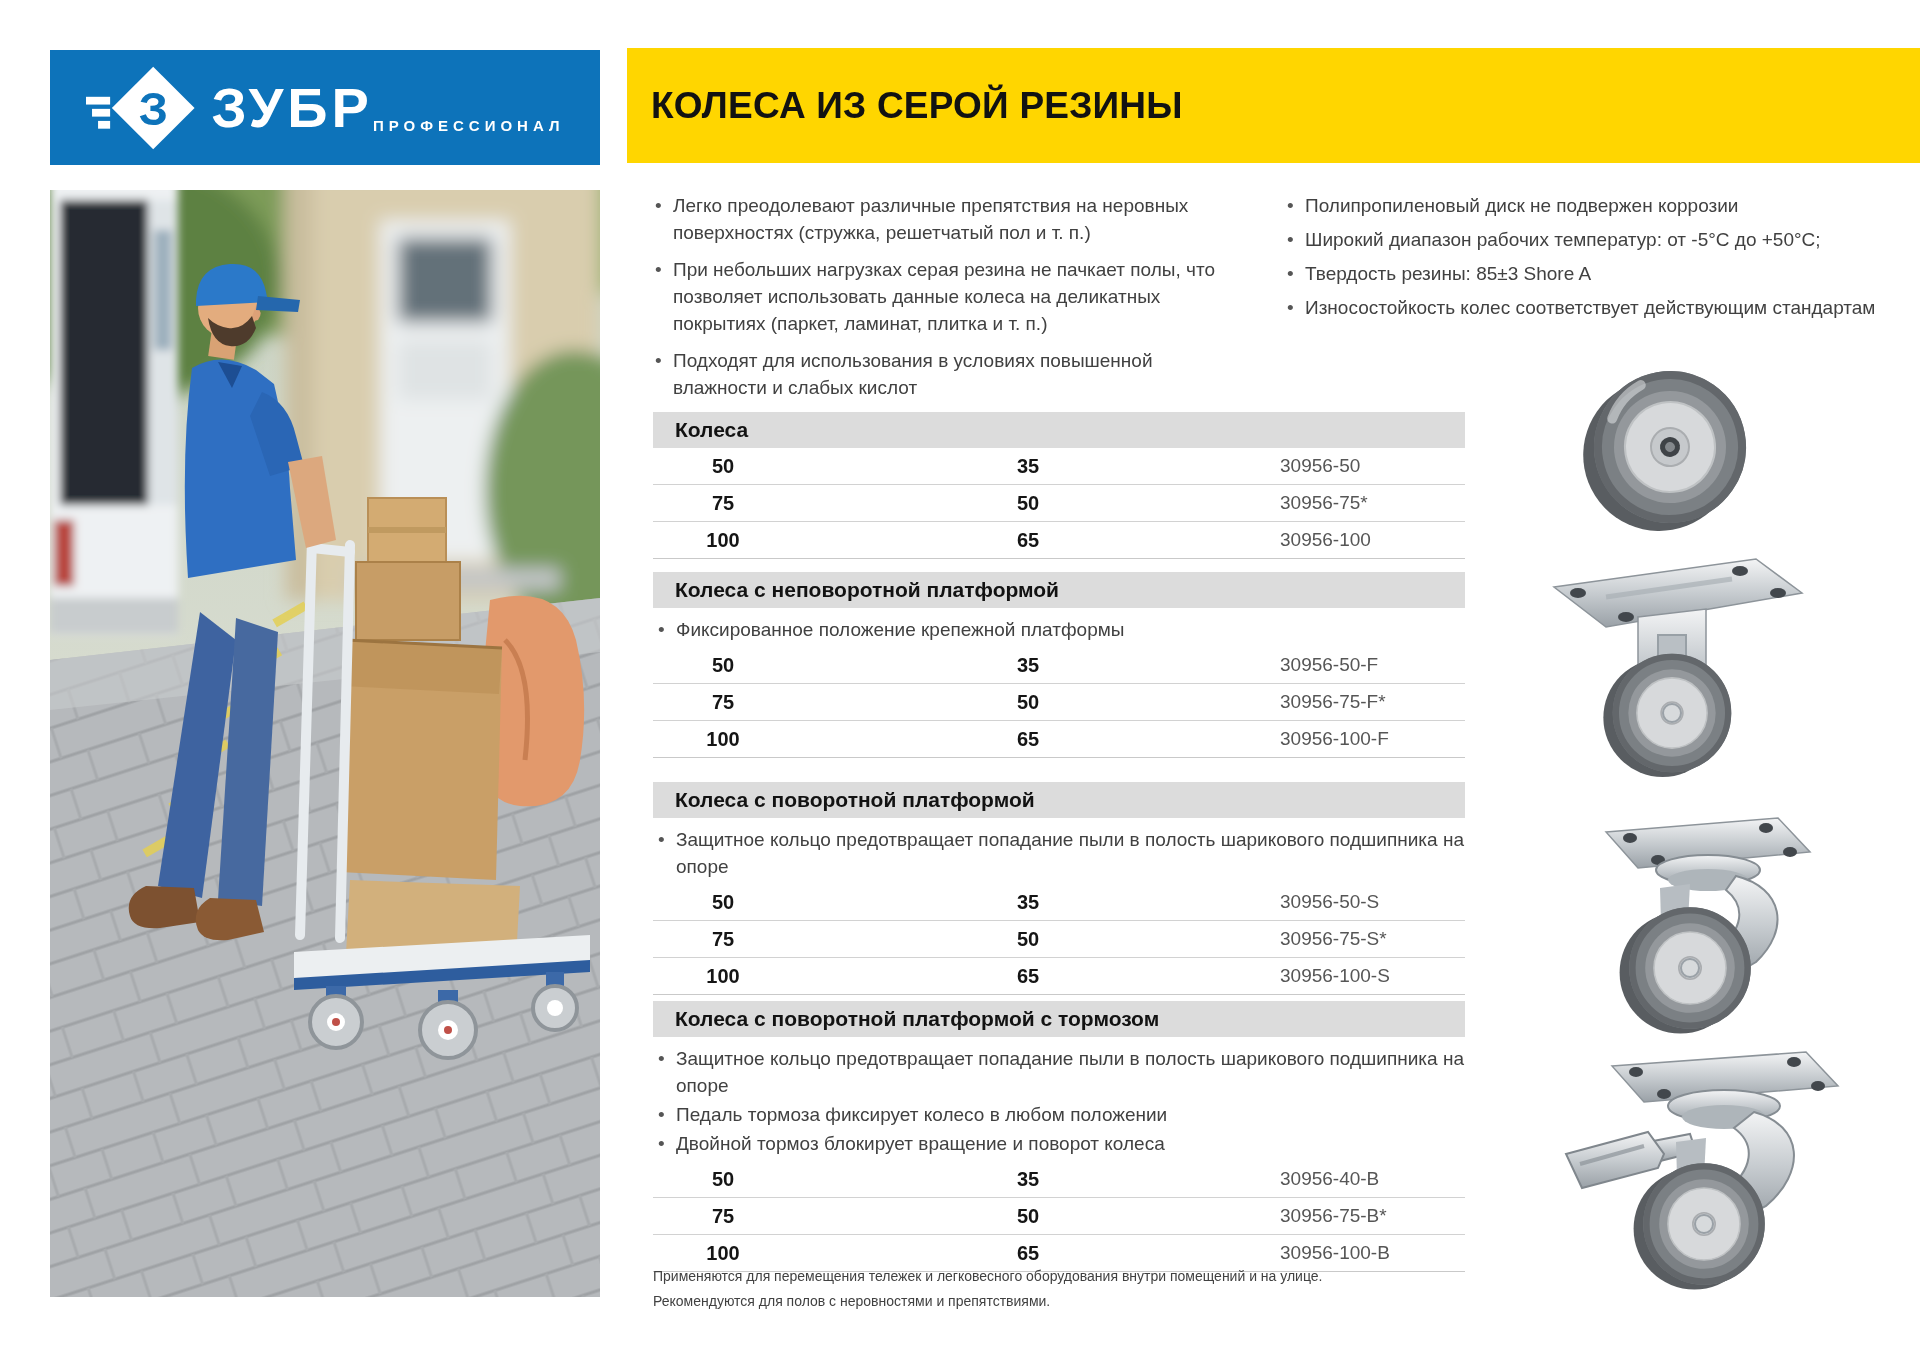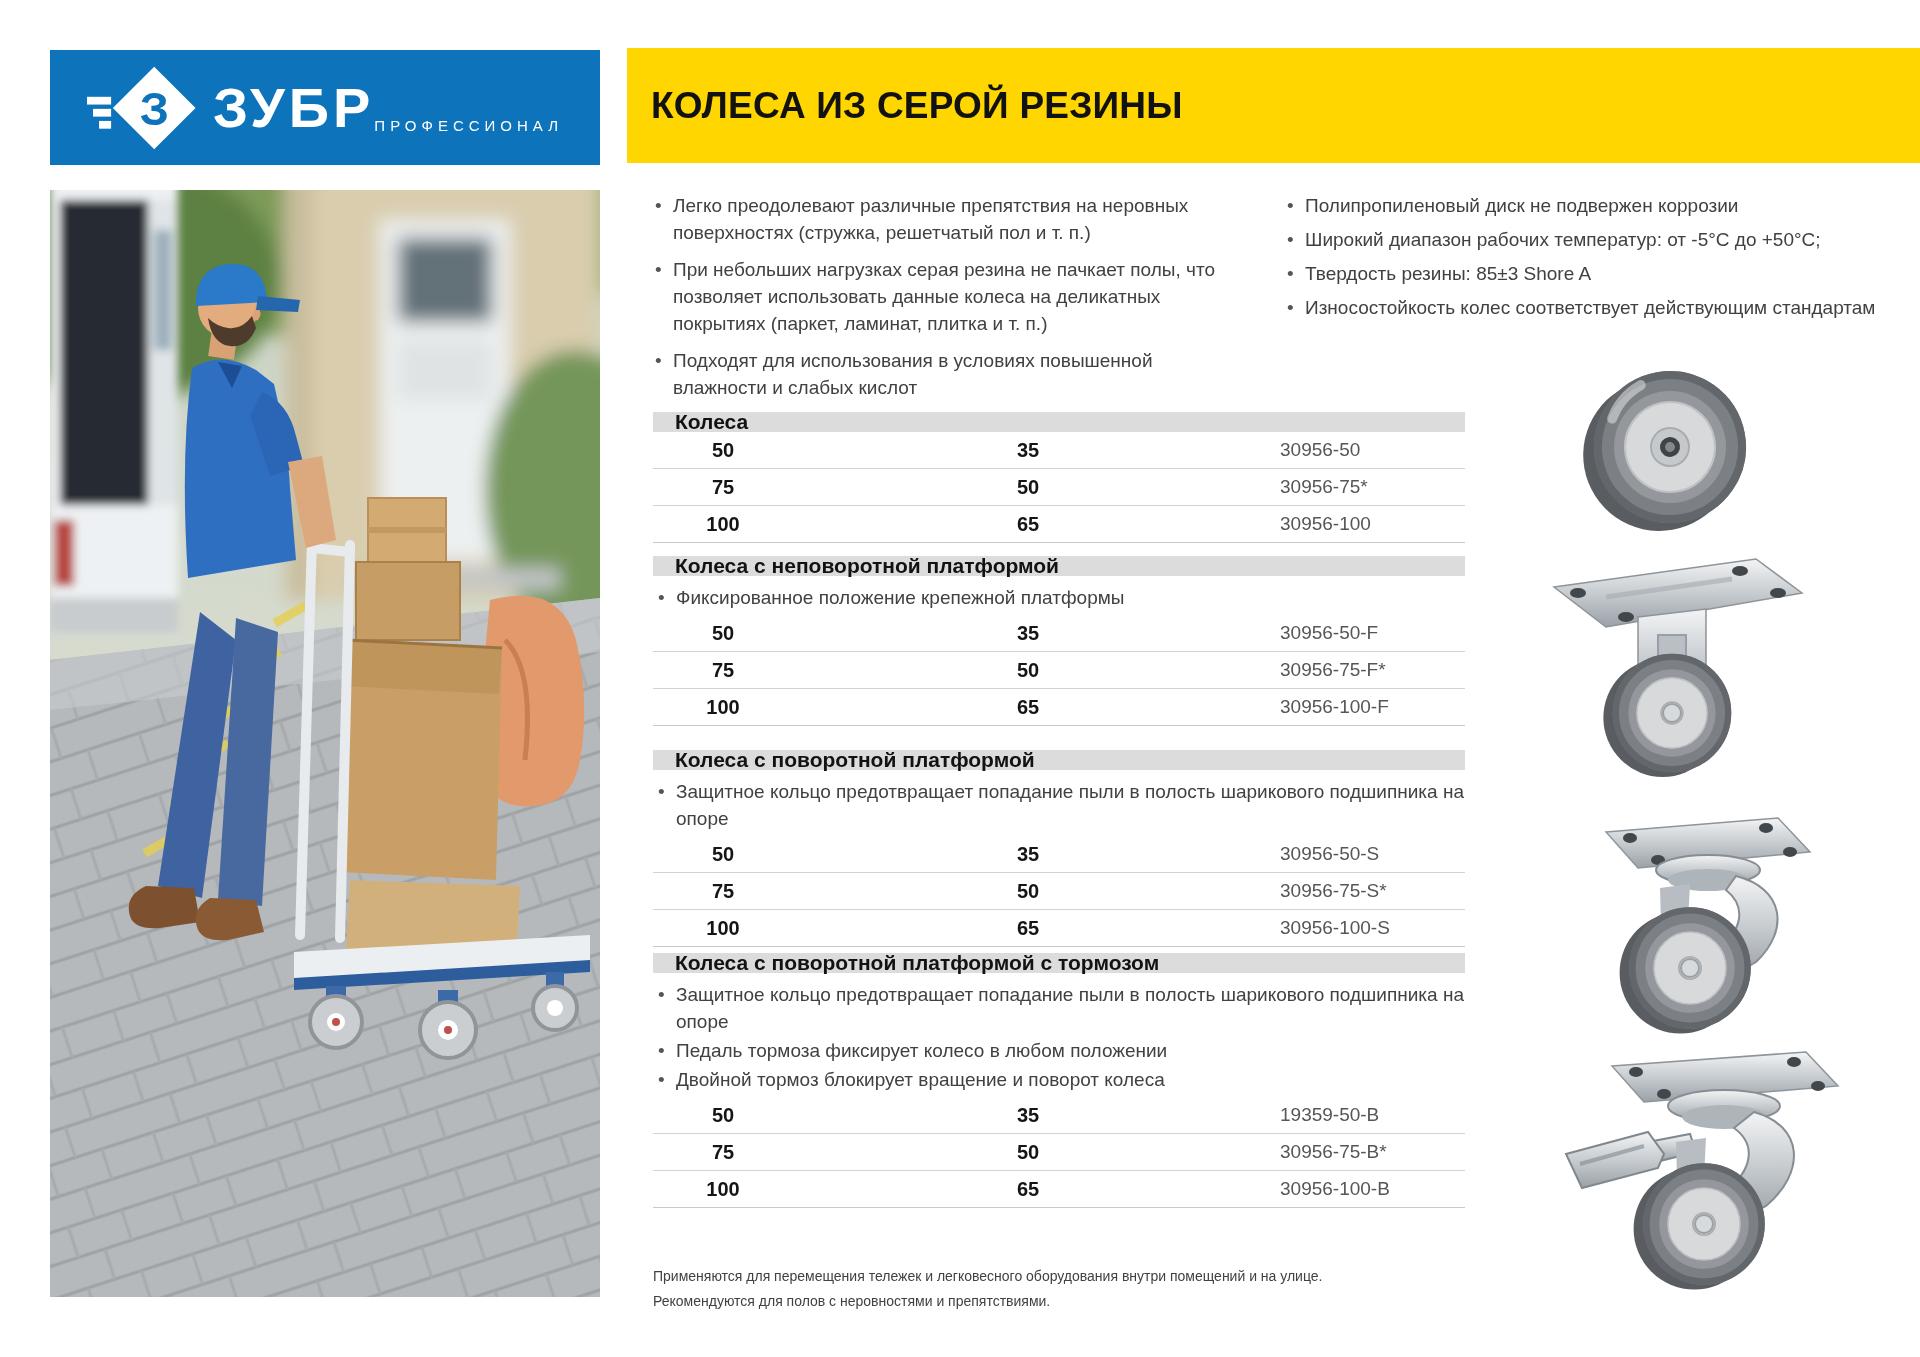--- a/index.html
+++ b/index.html
@@ -5,39 +5,39 @@
   html,body{margin:0;padding:0;background:#ffffff;}
   .page{position:relative;width:1920px;height:1357px;background:#ffffff;overflow:hidden;
         font-family:"Liberation Sans",sans-serif;color:#1d1d1b;}
 
   
   .logo{position:absolute;left:50px;top:50px;width:550px;height:115px;background:#0d73ba;
         display:flex;align-items:center;justify-content:center;}
   .logo-inner{display:flex;align-items:center;gap:14px;}
   .logo-text{display:flex;flex-direction:row;align-items:center;}
   .logo-name{color:#ffffff;font-weight:bold;font-size:56px;line-height:52px;letter-spacing:4px;}
-  .logo-sub{color:#ffffff;font-weight:normal;font-size:15px;letter-spacing:5px;margin-top:2px;align-self:flex-end;}
+  .logo-sub{color:#ffffff;font-weight:bold;font-size:15px;letter-spacing:5px;margin-top:2px;align-self:flex-end;}
   .title-band{position:absolute;left:627px;top:48px;width:1293px;height:115px;background:#ffd600;
         display:flex;align-items:center;}
   .title-band h1{margin:0 0 0 24px;font-size:37px;font-weight:bold;color:#121212;letter-spacing:0.2px;}
 
   
   .photo{position:absolute;left:50px;top:190px;width:550px;height:1107px;overflow:hidden;background:#dfe3da;}
 
   
   .blist{list-style:none;margin:0;padding:0;font-size:19px;line-height:27px;color:#414141;}
   .blist li{position:relative;padding-left:20px;margin-bottom:10px;}
   .blist li::before{content:"\2022";position:absolute;left:2px;top:0;color:#555555;}
   .features-left{position:absolute;left:653px;top:192px;width:570px;}
   .features-right{position:absolute;left:1285px;top:192px;width:635px;}
   .features-right li{margin-bottom:7px;}
 
   
   .tables{position:absolute;left:653px;top:412px;width:812px;}
-  .tsec .band{height:20px;background:#dcdcdc;display:flex;align-items:center;padding-left:22px;}
+  .tsec .band{height:36px;background:#dcdcdc;display:flex;align-items:center;padding-left:22px;}
   .tsec .band span{font-size:21px;font-weight:bold;color:#121212;}
   .grid{display:grid;grid-template-columns:140px 470px 202px;align-items:center;}
   .thead{height:34px;margin-top:6px;border-bottom:2px solid #4f4f4f;font-size:17px;font-weight:bold;color:#222222;}
   .c1,.c2{text-align:center;}
   .c3{padding-left:17px;text-align:left;}
   .trow{height:36px;font-size:20px;}
   .trow + .trow{border-top:1px solid #d2d2d2;}
   .tbody{border-bottom:1px solid #c9c9c9;}
   .v{font-weight:bold;color:#151515;}
   .a{color:#565656;font-size:19px;}
@@ -286,21 +286,21 @@
       </div>
       <ul class="blist">
         <li>Защитное кольцо предотвращает попадание пыли в полость шарикового подшипника на опоре</li>
         <li>Педаль тормоза фиксирует колесо в любом положении</li>
         <li>Двойной тормоз блокирует вращение и поворот колеса</li>
       </ul>
       <div class="tbody">
         <div class="trow grid">
           <div class="c1 v">50</div>
           <div class="c2 v">35</div>
-          <div class="c3 a">19359-50-B</div>
+          <div class="c3 a">30956-40-B</div>
         </div>
         <div class="trow grid">
           <div class="c1 v">75</div>
           <div class="c2 v">50</div>
           <div class="c3 a">30956-75-B*</div>
         </div>
         <div class="trow grid">
           <div class="c1 v">100</div>
           <div class="c2 v">65</div>
           <div class="c3 a">30956-100-B</div>

